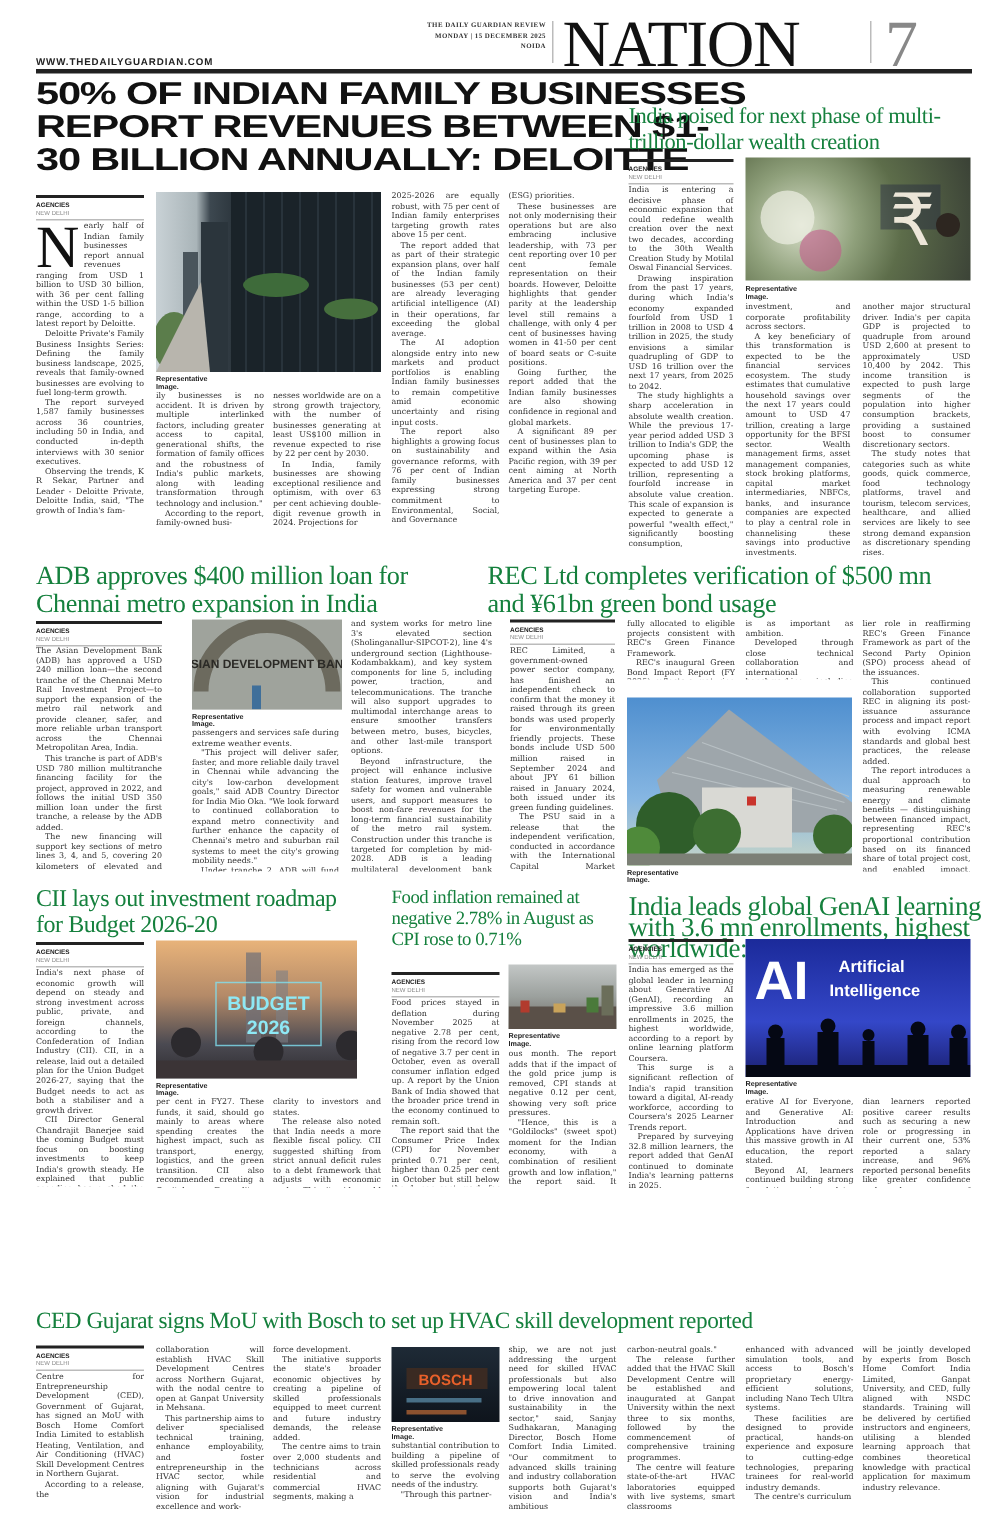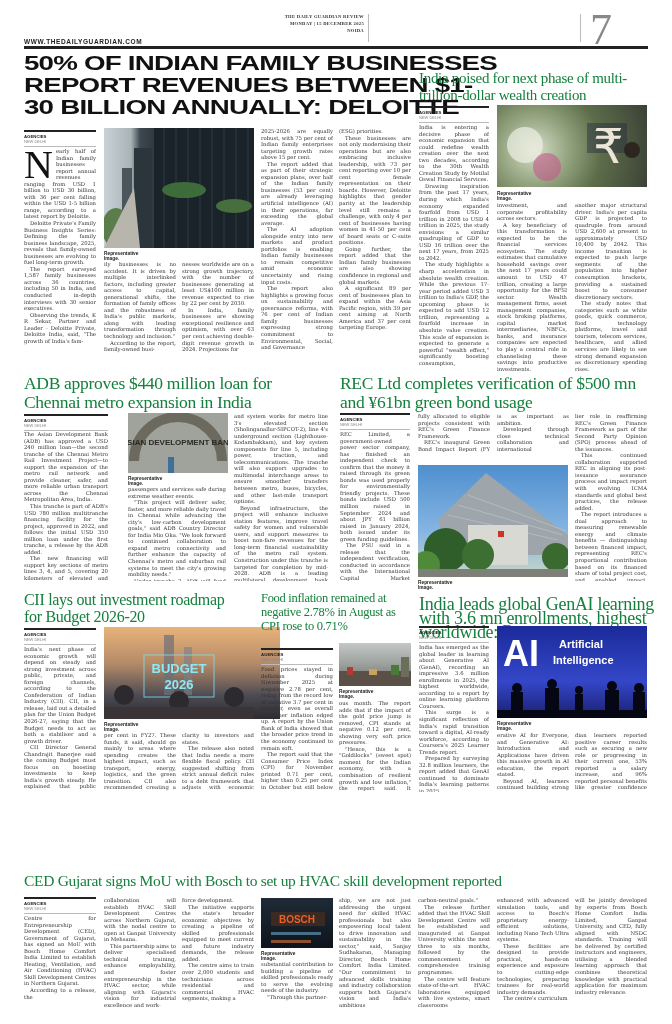--- a/index.html
+++ b/index.html
@@ -28,20 +28,21 @@
 </head>
 <body>
 
 <div class="mast">
   <div class="mast-meta">
     <div>THE DAILY GUARDIAN REVIEW</div>
     <div>MONDAY | 15 DECEMBER 2025</div>
     <div>NOIDA</div>
   </div>
   <div class="mast-sep1"></div>
+  <div class="section">NATION</div>
   <div class="mast-sep2"></div>
   <div class="pagenum">7</div>
   <div class="url">WWW.THEDAILYGUARDIAN.COM</div>
 </div>
 <div class="rule"></div>
 
 <div class="art">
   <div class="h-sans" style="position:absolute;left:24px;top:52px;width:360px;font-size:21px;line-height:22px;transform:scale(1.32,1)">50% OF INDIAN FAMILY BUSINESSES REPORT REVENUES BETWEEN $1-30 BILLION ANNUALLY: DELOITTE</div>
   <div style="position:absolute;left:24px;top:130px;width:72px">
     <div class="byline">
@@ -127,21 +128,21 @@
     <p>A key beneficiary of this transformation is expected to be the financial services ecosystem. The study estimates that cumulative household savings over the next 17 years could amount to USD 47 trillion, creating a large opportunity for the BFSI sector. Wealth management firms, asset management companies, stock broking platforms, capital market intermediaries, NBFCs, banks, and insurance companies are expected to play a central role in channelising these savings into productive investments.</p>
 
   </div>
   <div class="col" style="left:575px;top:202px;width:72px;height:170px">
     <p class="first">another major structural driver. India's per capita GDP is projected to quadruple from around USD 2,600 at present to approximately USD 10,400 by 2042. This income transition is expected to push large segments of the population into higher consumption brackets, providing a sustained boost to consumer discretionary sectors.</p>
     <p>The study notes that categories such as white goods, quick commerce, food technology platforms, travel and tourism, telecom services, healthcare, and allied services are likely to see strong demand expansion as discretionary spending rises.</p>
   </div>
 </div>
 
 <div class="art">
-  <div class="h-serif" style="position:absolute;left:24px;top:374px;width:300px;font-size:17.5px;line-height:18.5px">ADB approves $440 million loan for Chennai metro expansion in India</div>
+  <div class="h-serif" style="position:absolute;left:24px;top:374px;width:300px;font-size:17.5px;line-height:18.5px">ADB approves $400 million loan for Chennai metro expansion in India</div>
   <div style="position:absolute;left:24px;top:414px;width:84px">
     <div class="byline">
       <span class="ag">AGENCIES</span>
       <span class="loc">NEW DELHI</span>
     </div>
   </div>
   <div class="col" style="left:24px;top:431px;width:84px;height:150px">
     <p class="first">The Asian Development Bank (ADB) has approved a USD 240 million loan—the second tranche of the Chennai Metro Rail Investment Project—to support the expansion of the metro rail network and provide cleaner, safer, and more reliable urban transport across the Chennai Metropolitan Area, India.</p>
     <p>This tranche is part of ADB's USD 780 million multitranche financing facility for the project, approved in 2022, and follows the initial USD 350 million loan under the first tranche, a release by the ADB added.</p>
     <p>The new financing will support key sections of metro lines 3, 4, and 5, covering 20 kilometers of elevated and underground corridors and 18 new stations with universal access features and disaster-resilient infrastructure to keep</p>
@@ -160,21 +161,21 @@
     <p>"This project will deliver safer, faster, and more reliable daily travel in Chennai while advancing the city's low-carbon development goals," said ADB Country Director for India Mio Oka. "We look forward to continued collaboration to expand metro connectivity and further enhance the capacity of Chennai's metro and suburban rail systems to meet the city's growing mobility needs."</p>
     <p>Under tranche 2, ADB will fund civil</p>
   </div>
   <div class="col" style="left:234px;top:413px;width:94px;height:168px">
     <p class="first">and system works for metro line 3's elevated section (Sholinganallur-SIPCOT-2), line 4's underground section (Lighthouse-Kodambakkam), and key system components for line 5, including power, traction, and telecommunications. The tranche will also support upgrades to multimodal interchange areas to ensure smoother transfers between metro, buses, bicycles, and other last-mile transport options.</p>
     <p>Beyond infrastructure, the project will enhance inclusive station features, improve travel safety for women and vulnerable users, and support measures to boost non-fare revenues for the long-term financial sustainability of the metro rail system. Construction under this tranche is targeted for completion by mid-2028. ADB is a leading multilateral development bank supporting inclusive, resilient, and sustainable growth across Asia and the Pacific.</p>
   </div>
 </div>
 
 <div class="art">
-  <div class="h-serif" style="position:absolute;left:340px;top:374px;width:310px;font-size:17.5px;line-height:18.5px">REC Ltd completes verification of $500 mn and ¥61bn green bond usage</div>
+  <div class="h-serif" style="position:absolute;left:325px;top:374px;width:310px;font-size:17.5px;line-height:18.5px">REC Ltd completes verification of $500 mn and ¥61bn green bond usage</div>
   <div style="position:absolute;left:340px;top:413px;width:70px">
     <div class="byline">
       <span class="ag">AGENCIES</span>
       <span class="loc">NEW DELHI</span>
     </div>
   </div>
   <div class="col" style="left:340px;top:431px;width:70px;height:150px">
     <p class="first">REC Limited, a government-owned power sector company, has finished an independent check to confirm that the money it raised through its green bonds was used properly for environmentally friendly projects. These bonds include USD 500 million raised in September 2024 and about JPY 61 billion raised in January 2024, both issued under its green funding guidelines.</p>
     <p>The PSU said in a release that the independent verification, conducted in accordance with the International Capital Market Association (ICMA)'s Green Bond Principles confirmed that the entire net proceeds from both the issuances have been</p>
   </div>
@@ -217,21 +218,21 @@
     <div class="byline">
       <span class="ag">AGENCIES</span>
       <span class="loc">NEW DELHI</span>
     </div>
   </div>
   <div class="col" style="left:24px;top:646px;width:72px;height:145px">
     <p class="first">India's next phase of economic growth will depend on steady and strong investment across public, private, and foreign channels, according to the Confederation of Indian Industry (CII). CII, in a release, laid out a detailed plan for the Union Budget 2026-27, saying that the Budget needs to act as both a stabiliser and a growth driver.</p>
     <p>CII Director General Chandrajit Banerjee said the coming Budget must focus on boosting investments to keep India's growth steady. He explained that public spending has pushed the country's recovery after the pandemic, and that continued support in this area will help India stay on track as one of the fastest-growing major economies.</p>
 
   </div>
-  <div class="img" style="left:104px;top:627px;width:176px;height:92px;background:linear-gradient(180deg,#e8b37a 0%,#b48a68 40%,#4b4a52 75%,#2e2c30 100%)">
+  <div class="img" style="left:104px;top:627px;width:134px;height:92px;background:linear-gradient(180deg,#e8b37a 0%,#b48a68 40%,#4b4a52 75%,#2e2c30 100%)">
     <svg width="150" height="92" viewBox="0 0 150 92">
       <rect x="60" y="8" width="10" height="60" fill="#6d6f78" opacity=".7"></rect>
       <rect x="80" y="20" width="8" height="48" fill="#7c7e86" opacity=".6"></rect>
       <rect x="40" y="28" width="70" height="42" fill="none" stroke="#7fe0f0" stroke-width="1" opacity=".8"></rect>
       <text x="75" y="46" text-anchor="middle" font-family="Liberation Sans,sans-serif" font-size="13" font-weight="bold" fill="#8ee8f5">BUDGET</text>
       <text x="75" y="62" text-anchor="middle" font-family="Liberation Sans,sans-serif" font-size="13" font-weight="bold" fill="#8ee8f5">2026</text>
       <circle cx="20" cy="68" r="10" fill="#2c2a2e"></circle>
         <circle cx="75" cy="74" r="10" fill="#2c2a2e"></circle>
         <circle cx="130" cy="70" r="10" fill="#2c2a2e"></circle>
       <rect x="0" y="80" width="150" height="12" fill="#3b3436"></rect>

